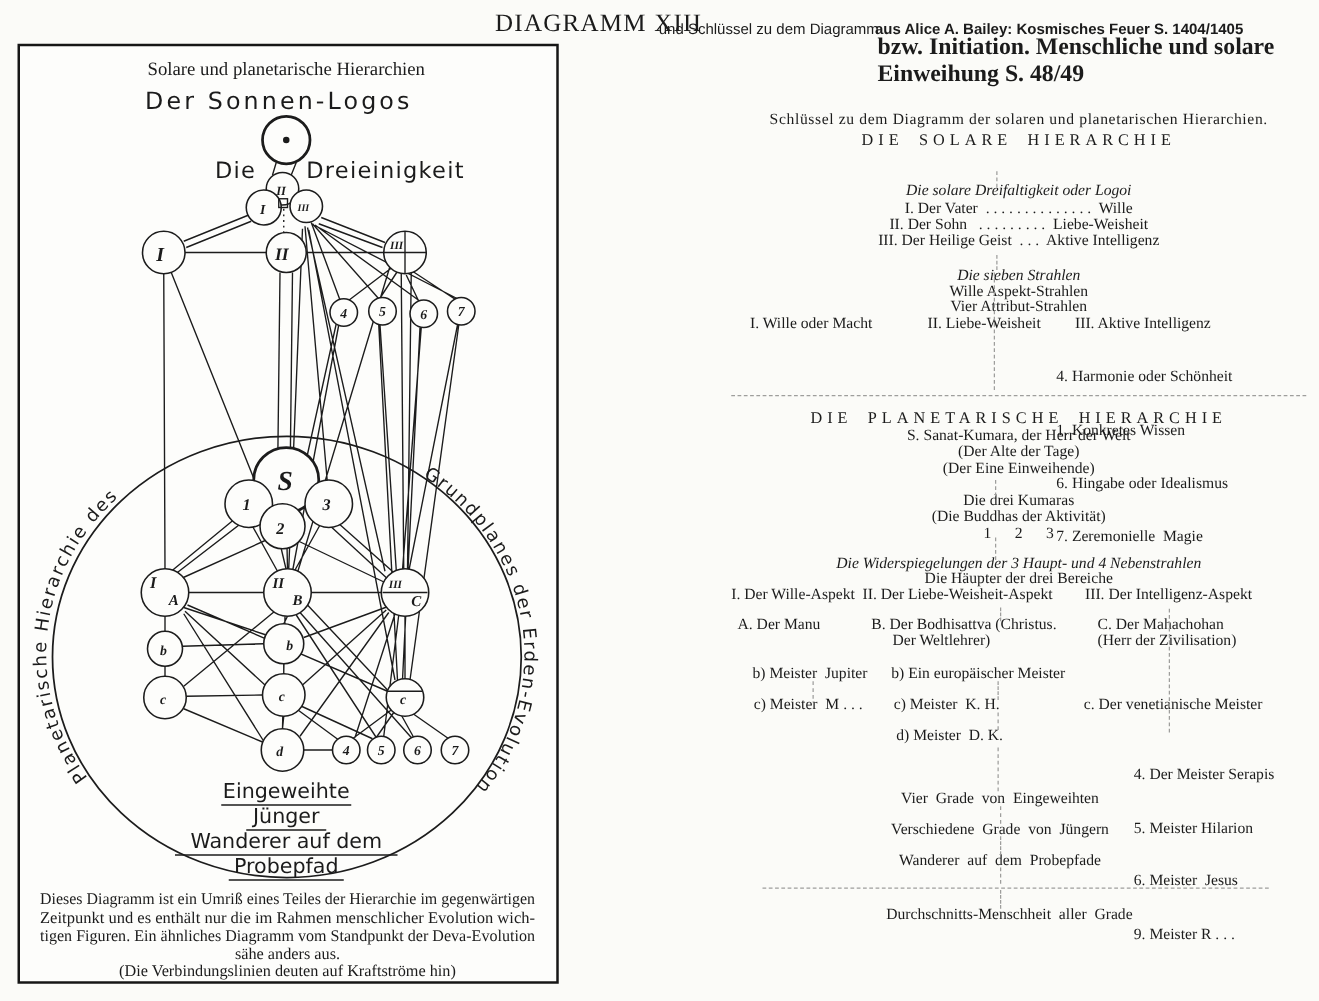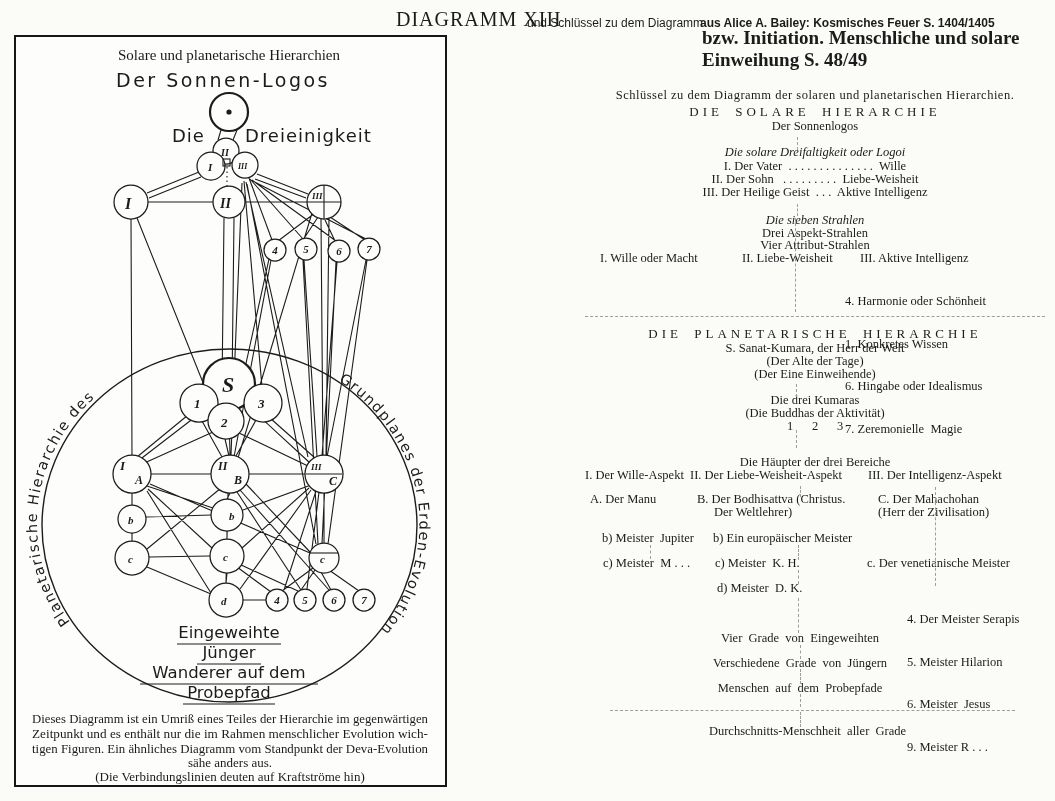--- a/index.html
+++ b/index.html
@@ -170,46 +170,46 @@
     <text x="214" y="716" textLength="396" lengthAdjust="spacingAndGlyphs">tigen Figuren. Ein ähnliches Diagramm vom Standpunkt der Deva-Evolution</text>
     <text x="214" y="730">sähe anders aus.</text>
     <text x="214" y="744">(Die Verbindungslinien deuten auf Kraftströme hin)</text>
   </g>
 </svg>
 </div>
 
 <div class="abs" id="key">
   <div class="row" style="top:88px;letter-spacing:.5px;">Schlüssel zu dem Diagramm der solaren und planetarischen Hierarchien.</div>
   <div class="row sp" style="top:104px;">DIE SOLARE HIERARCHIE</div>
-  <div class="row" style="top:119px;">Der Sonnenlogos</div>
   <div class="row it" style="top:145px;">Die solare Dreifaltigkeit oder Logoi</div>
   <div class="row" style="top:159px;">I. Der Vater  . . . . . . . . . . . . . .  Wille</div>
   <div class="row" style="top:172px;">II. Der Sohn   . . . . . . . . .  Liebe-Weisheit</div>
   <div class="row" style="top:185px;">III. Der Heilige Geist  . . .  Aktive Intelligenz</div>
   <div class="row it" style="top:213px;">Die sieben Strahlen</div>
-  <div class="row" style="top:226px;">Drei Aspekt-Strahlen</div>
+  <div class="row" style="top:226px;">Wille Aspekt-Strahlen</div>
   <div class="row" style="top:238px;">Vier Attribut-Strahlen</div>
   <span class="colspan" style="left:22px;top:251px;">I. Wille oder Macht</span>
   <span class="colspan" style="left:164px;top:251px;">II. Liebe-Weisheit</span>
   <span class="colspan" style="left:282px;top:251px;">III. Aktive Intelligenz</span>
   <div class="colspan stack" style="left:267px;top:265px;">
     <div>4. Harmonie oder Schönheit</div>
     <div>1. Konkretes Wissen</div>
     <div>6. Hingabe oder Idealismus</div>
     <div>7. Zeremonielle  Magie</div>
   </div>
   <div class="hdash" style="left:7px;top:316px;width:460px;"></div>
 
   <div class="row sp" style="top:326px;">DIE PLANETARISCHE HIERARCHIE</div>
   <div class="row" style="top:341px;">S. Sanat-Kumara, der Herr der Welt</div>
   <div class="row" style="top:354px;">(Der Alte der Tage)</div>
   <div class="row" style="top:367px;">(Der Eine Einweihende)</div>
   <div class="row" style="top:393px;">Die drei Kumaras</div>
   <div class="row" style="top:406px;">(Die Buddhas der Aktivität)</div>
   <div class="row" style="top:419px;">1      2      3</div>
+  <div class="row it" style="top:443px;">Die Widerspiegelungen der 3 Haupt- und 4 Nebenstrahlen</div>
   <div class="row" style="top:455px;">Die Häupter der drei Bereiche</div>
   <span class="colspan" style="left:7px;top:468px;">I. Der Wille-Aspekt</span>
   <span class="colspan" style="left:112px;top:468px;">II. Der Liebe-Weisheit-Aspekt</span>
   <span class="colspan" style="left:290px;top:468px;">III. Der Intelligenz-Aspekt</span>
   <span class="colspan" style="left:12px;top:492px;">A. Der Manu</span>
   <span class="colspan" style="left:119px;top:492px;">B. Der Bodhisattva (Christus.</span>
   <span class="colspan" style="left:136px;top:505px;">Der Weltlehrer)</span>
   <span class="colspan" style="left:300px;top:492px;">C. Der Mahachohan</span>
   <span class="colspan" style="left:300px;top:505px;">(Herr der Zivilisation)</span>
   <span class="colspan" style="left:24px;top:531px;">b) Meister  Jupiter</span>
@@ -219,21 +219,21 @@
   <span class="colspan" style="left:289px;top:556px;">c. Der venetianische Meister</span>
   <span class="colspan" style="left:139px;top:581px;">d) Meister  D. K.</span>
   <div class="colspan stack" style="left:309px;top:583px;margin-left:20px;">
     <div>4. Der Meister Serapis</div>
     <div>5. Meister Hilarion</div>
     <div>6. Meister  Jesus</div>
     <div>9. Meister R . . .</div>
   </div>
   <div class="row" style="top:631px;right:30px;">Vier  Grade  von  Eingeweihten</div>
   <div class="row" style="top:656px;right:30px;">Verschiedene  Grade  von  Jüngern</div>
-  <div class="row" style="top:681px;right:30px;">Menschen  auf  dem  Probepfade</div>
+  <div class="row" style="top:681px;right:30px;">Wanderer  auf  dem  Probepfade</div>
   <div class="hdash" style="left:32px;top:710px;width:405px;"></div>
   <div class="row" style="top:724px;right:15px;">Durchschnitts-Menschheit  aller  Grade</div>
 
   <div class="vtick" style="left:219px;top:137px;height:13px;"></div>
   <div class="vtick" style="left:219px;top:204px;height:12px;"></div>
   <div class="vtick" style="left:217px;top:218px;height:94px;"></div>
   <div class="vtick" style="left:218px;top:384px;height:13px;"></div>
   <div class="vtick" style="left:218px;top:430px;height:18px;"></div>
   <div class="vtick" style="left:222px;top:486px;height:11px;"></div>
   <div class="vtick" style="left:72px;top:545px;height:14px;"></div>

